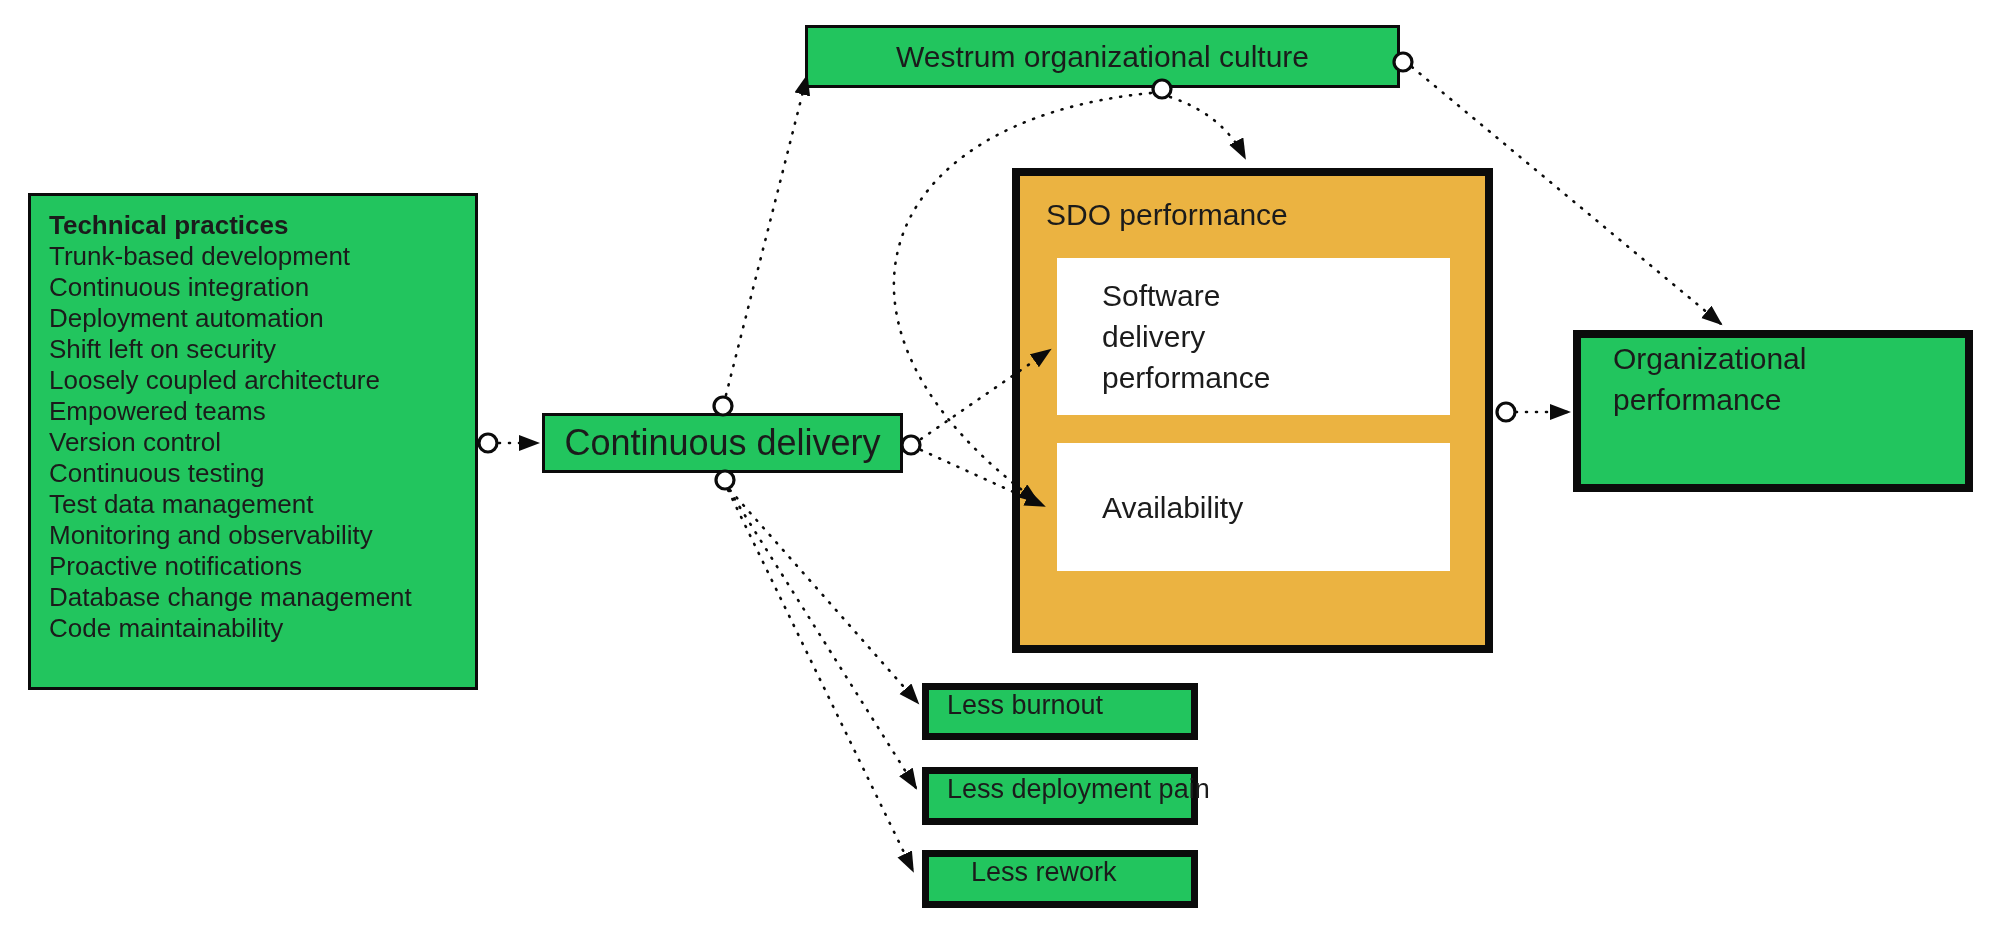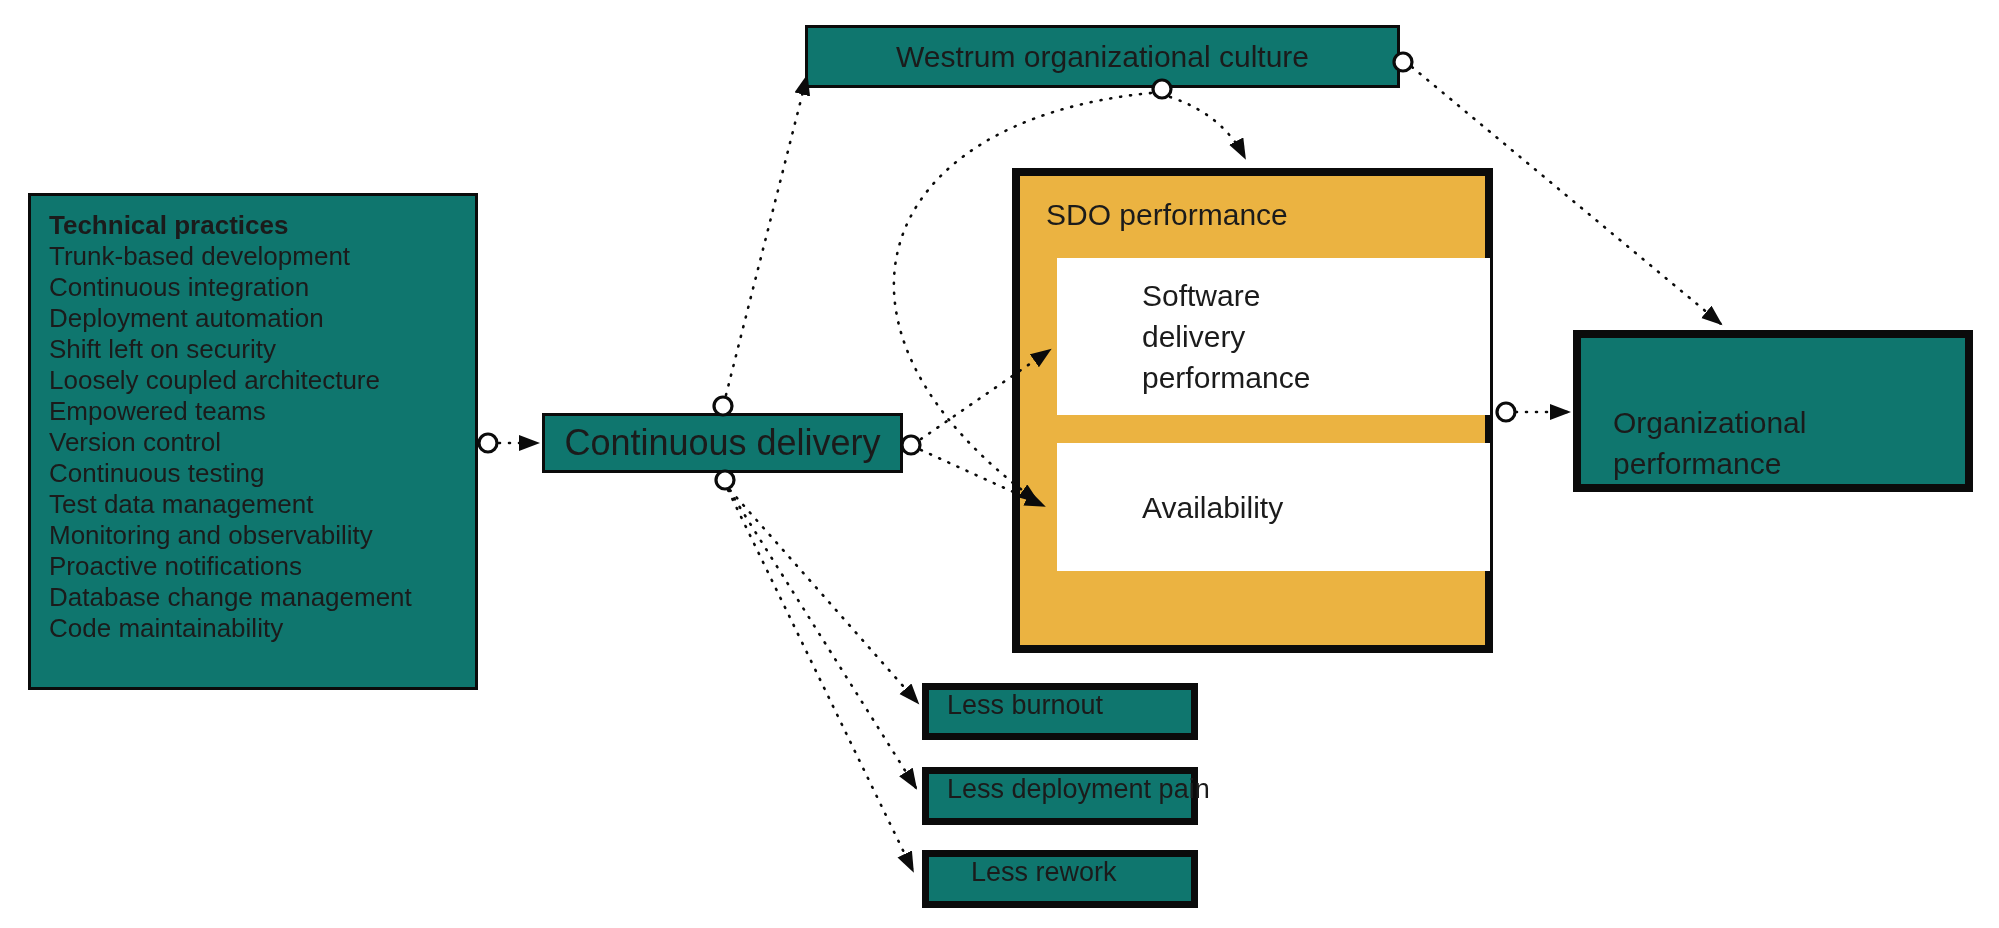--- a/index.html
+++ b/index.html
@@ -4,44 +4,44 @@
 <style>
   html,body{margin:0;padding:0;background:#ffffff;}
   .canvas{
     position:relative;
     width:1999px;height:928px;
     background:#ffffff;
     font-family:"Liberation Sans", sans-serif;
     color:#1b1b1b;
     overflow:hidden;
   }
-  .box{position:absolute;box-sizing:border-box;background:#0f766e;}
+  .box{position:absolute;box-sizing:border-box;background:#22c55e;}
   .thin{border:3px solid #0b0b0b;}
   .thick{border:8px solid #0b0b0b;}
   .medium{border:7px solid #0b0b0b;}
 
   .tech-box{left:28px;top:193px;width:450px;height:497px;padding:14px 18px;}
   .tech-title{font-size:26px;font-weight:bold;line-height:31px;}
   .tech-list{margin:0;padding:0;list-style:none;font-size:26px;line-height:31px;}
 
   .cd-box{left:542px;top:413px;width:361px;height:60px;
     display:flex;align-items:center;justify-content:center;font-size:36px;}
   .westrum-box{left:805px;top:25px;width:595px;height:63px;
     display:flex;align-items:center;justify-content:center;font-size:30px;}
 
   .sdo-box{left:1012px;top:168px;width:481px;height:485px;background:#EBB341;}
   .sdo-label{position:absolute;left:26px;top:22px;font-size:30px;}
   .sdo-inner{position:absolute;left:37px;width:393px;background:#ffffff;
-    display:flex;align-items:center;padding-left:40px;}
+    display:flex;align-items:center;}
   .sdp-inner{top:82px;height:157px;}
   .avail-inner{top:267px;height:128px;text-align:right;}
   .sdo-inner .lbl{margin-left:45px;font-size:30px;line-height:41px;max-width:205px;}
 
   .org-box{left:1573px;top:330px;width:400px;height:162px;
-    display:flex;align-items:flex-end;}
+    display:flex;align-items:flex-start;}
   .org-box .lbl{margin-left:32px;font-size:30px;line-height:41px;max-width:280px;}
 
   .less-box{left:922px;width:276px;display:flex;align-items:flex-start;font-size:27px;}
   .less-box .lbl{margin-left:18px;white-space:nowrap;}
   .less-burnout{top:683px;height:57px;}
   .less-pain{top:767px;height:58px;}
   .less-rework{top:850px;height:58px;padding-left:24px;}
 
   svg.connectors{position:absolute;left:0;top:0;pointer-events:none;}
   .edge{fill:none;stroke:#0b0b0b;stroke-width:2.6;

